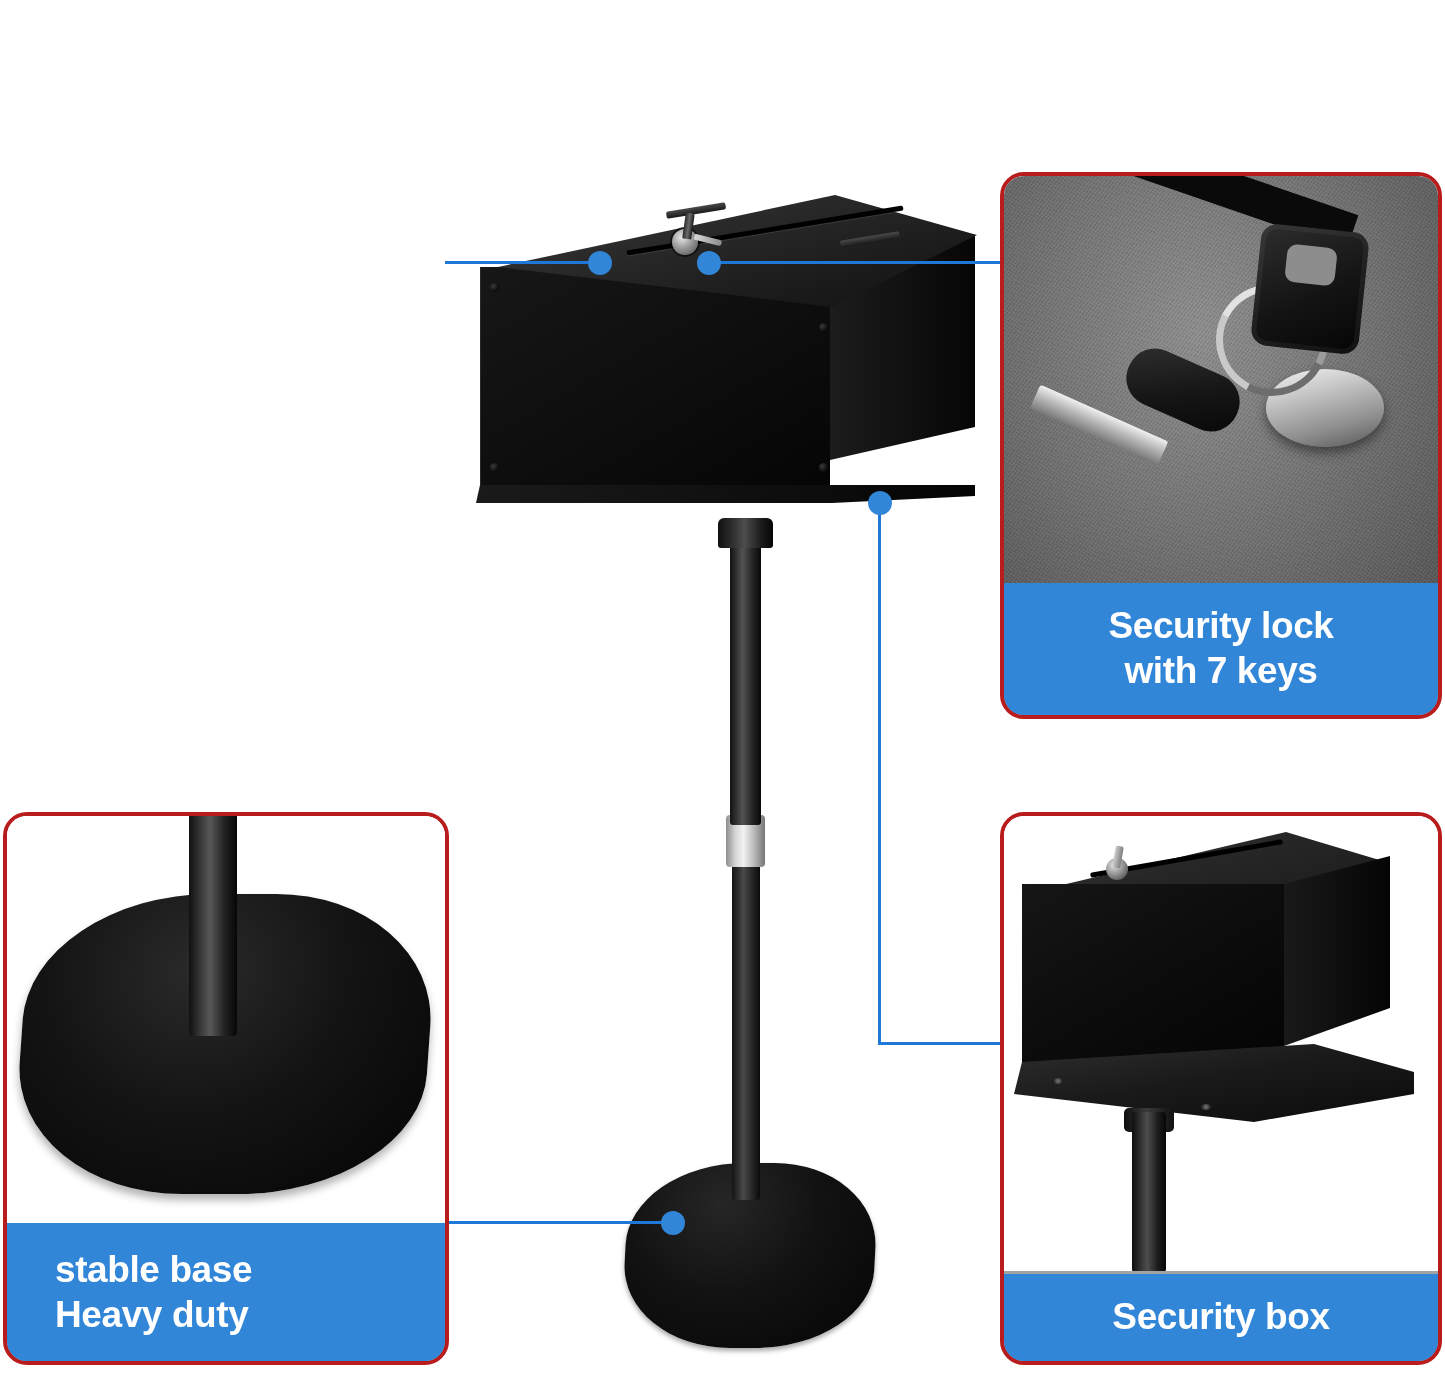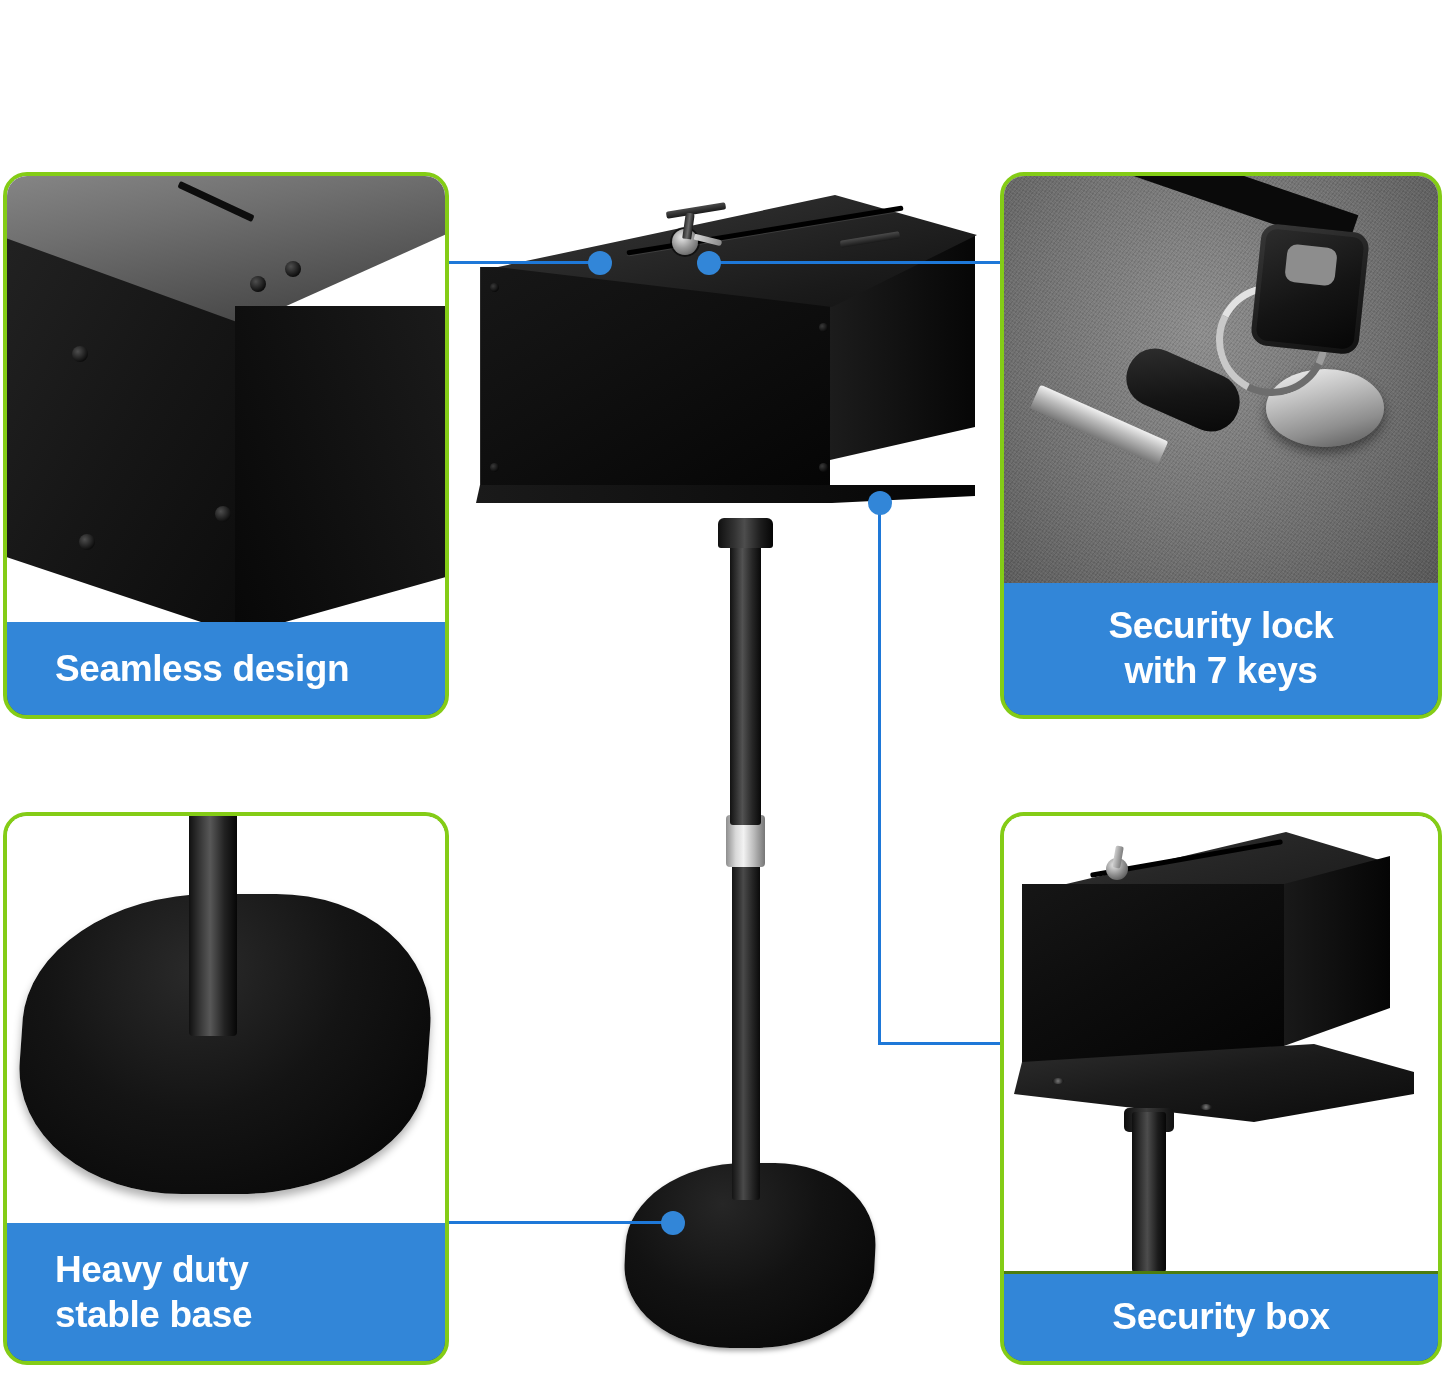--- a/index.html
+++ b/index.html
@@ -31,23 +31,23 @@
     font-weight: 700;
     letter-spacing: -1px;
     color: #3C82D4;
     line-height: 110px;
     white-space: nowrap;
   }
 
   
   .panel {
     position: absolute;
-    border: 4px solid #84cc16;
+    border: 4px solid #b91c1c;
     border-radius: 24px;
-    background: #4d7c0f;
+    background: #a3a3a3;
     overflow: hidden;
     padding-left: 36px;
   }
   .panel-photo {
     position: absolute;
     left: 0; top: 0; right: 0;
     overflow: hidden;
     background: #ffffff;
   }
   .panel-caption {
@@ -346,36 +346,20 @@
   <div class="connector conn-h" id="conn-tr-line"></div>
   <div class="dot" id="conn-tr-dot"></div>
 
   <div class="connector conn-h" id="conn-bl-line"></div>
   <div class="dot" id="conn-bl-dot"></div>
 
   <div class="connector conn-v" id="conn-br-v"></div>
   <div class="connector conn-h" id="conn-br-h"></div>
   <div class="dot" id="conn-br-dot"></div>
 
-  <div class="panel" id="panel-tl">
-    <div class="panel-photo">
-      <div class="tl-art">
-        <div class="tl-top"></div>
-        <div class="tl-facel"></div>
-        <div class="tl-facer"></div>
-        <div class="tl-slot"></div>
-        <div class="tl-screw" style="left:243px;top:100px;"></div>
-        <div class="tl-screw" style="left:278px;top:85px;"></div>
-        <div class="tl-screw" style="left:208px;top:330px;"></div>
-        <div class="tl-screw" style="left:65px;top:170px;"></div>
-        <div class="tl-screw" style="left:72px;top:358px;"></div>
-      </div>
-    </div>
-    <div class="panel-caption cap-left">Seamless design</div>
-  </div>
 
   <div class="panel" id="panel-tr">
     <div class="panel-photo">
       <div class="tr-art">
         <div class="tr-dark-strip"></div>
         <div class="tr-cyl"></div>
         <div class="tr-ring"></div>
         <div class="tr-key-up"></div>
         <div class="tr-key-up-hole"></div>
         <div class="tr-blade"></div>
@@ -389,22 +373,22 @@
   </div>
 
   <div class="panel" id="panel-bl">
     <div class="panel-photo">
       <div class="bl-art">
         <div class="bl-plate"></div>
         <div class="bl-pole"></div>
       </div>
     </div>
     <div class="panel-caption cap-left">
+      <div>stable base</div>
       <div>Heavy duty</div>
-      <div>stable base</div>
     </div>
   </div>
 
   <div class="panel" id="panel-br">
     <div class="panel-photo">
       <div class="br-art">
         <div class="br-top"></div>
         <div class="br-side"></div>
         <div class="br-front"></div>
         <div class="br-slot"></div>

